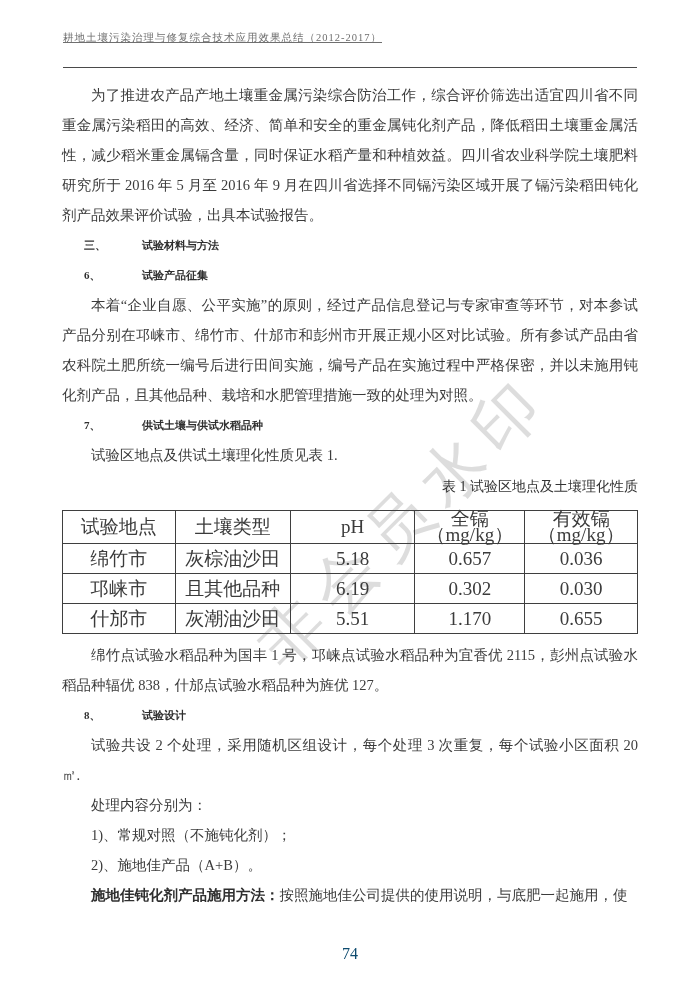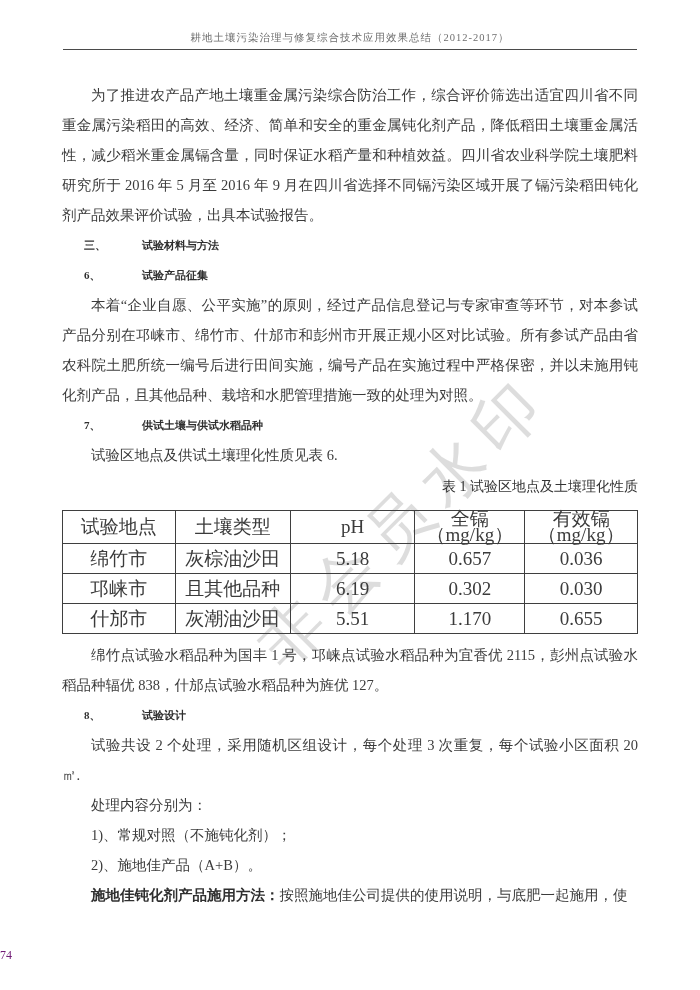--- a/index.html
+++ b/index.html
@@ -10,26 +10,26 @@
     height: 990px;
     margin: 0 auto;
     background: #ffffff;
     overflow: hidden;
     font-family: "Liberation Serif", "DejaVu Serif", serif;
     color: #3b3b3b;
   }
   .page-header {
     position: absolute;
     top: 31px; left: 63px; right: 63px;
-    text-align: center;
     font-size: 10.5px;
     letter-spacing: 1px;
     color: #6f6f6f;
-    padding-bottom: 4px;
+    padding-bottom: 22px;
     border-bottom: 1.5px solid #4a4a4a;
+    text-decoration: underline;
   }
   .doc-body {
     position: absolute;
     top: 80px; left: 62px;
     width: 576px;
     font-size: 14.5px;
     line-height: 30px;
     text-align: justify;
     z-index: 2;
   }
@@ -65,23 +65,23 @@
     vertical-align: middle;
     height: 30px;
     padding: 0 2px;
     font-weight: normal;
     line-height: 16px;
   }
   .method-label { font-weight: bold; color: #2f2f2f; }
   .page-footer {
     position: absolute;
     bottom: 27px; left: 0; right: 0;
-    text-align: left;
-    font-size: 12px;
-    color: #701a75;
+    text-align: center;
+    font-size: 16px;
+    color: #0c4a6e;
     z-index: 2;
   }
   .watermark {
     position: absolute;
     left: 188px;
     top: 478px;
     width: 430px;
     text-align: center;
     transform: rotate(-45deg);
     font-size: 64px;
@@ -109,21 +109,21 @@
     <p class="para">为了推进农产品产地土壤重金属污染综合防治工作，综合评价筛选出适宜四川省不同重金属污染稻田的高效、经济、简单和安全的重金属钝化剂产品，降低稻田土壤重金属活性，减少稻米重金属镉含量，同时保证水稻产量和种植效益。四川省农业科学院土壤肥料研究所于 2016 年 5 月至 2016 年 9 月在四川省选择不同镉污染区域开展了镉污染稻田钝化剂产品效果评价试验，出具本试验报告。</p>
 
     <h3 class="sec-heading"><span class="sec-num">三、</span><span>试验材料与方法</span></h3>
 
     <h3 class="sec-heading"><span class="sec-num">6、</span><span>试验产品征集</span></h3>
 
     <p class="para">本着“企业自愿、公平实施”的原则，经过产品信息登记与专家审查等环节，对本参试产品分别在邛崃市、绵竹市、什邡市和彭州市开展正规小区对比试验。所有参试产品由省农科院土肥所统一编号后进行田间实施，编号产品在实施过程中严格保密，并以未施用钝化剂产品，且其他品种、栽培和水肥管理措施一致的处理为对照。</p>
 
     <h3 class="sec-heading"><span class="sec-num">7、</span><span>供试土壤与供试水稻品种</span></h3>
 
-    <p class="para">试验区地点及供试土壤理化性质见表 6.</p>
+    <p class="para">试验区地点及供试土壤理化性质见表 1.</p>
 
     <div class="table-caption">表 1  试验区地点及土壤理化性质</div>
 
     <table class="soil">
       <colgroup>
         <col style="width:19.6%">
           <col style="width:20%">
           <col style="width:21.7%">
           <col style="width:19.1%">
           <col style="width:19.6%">

